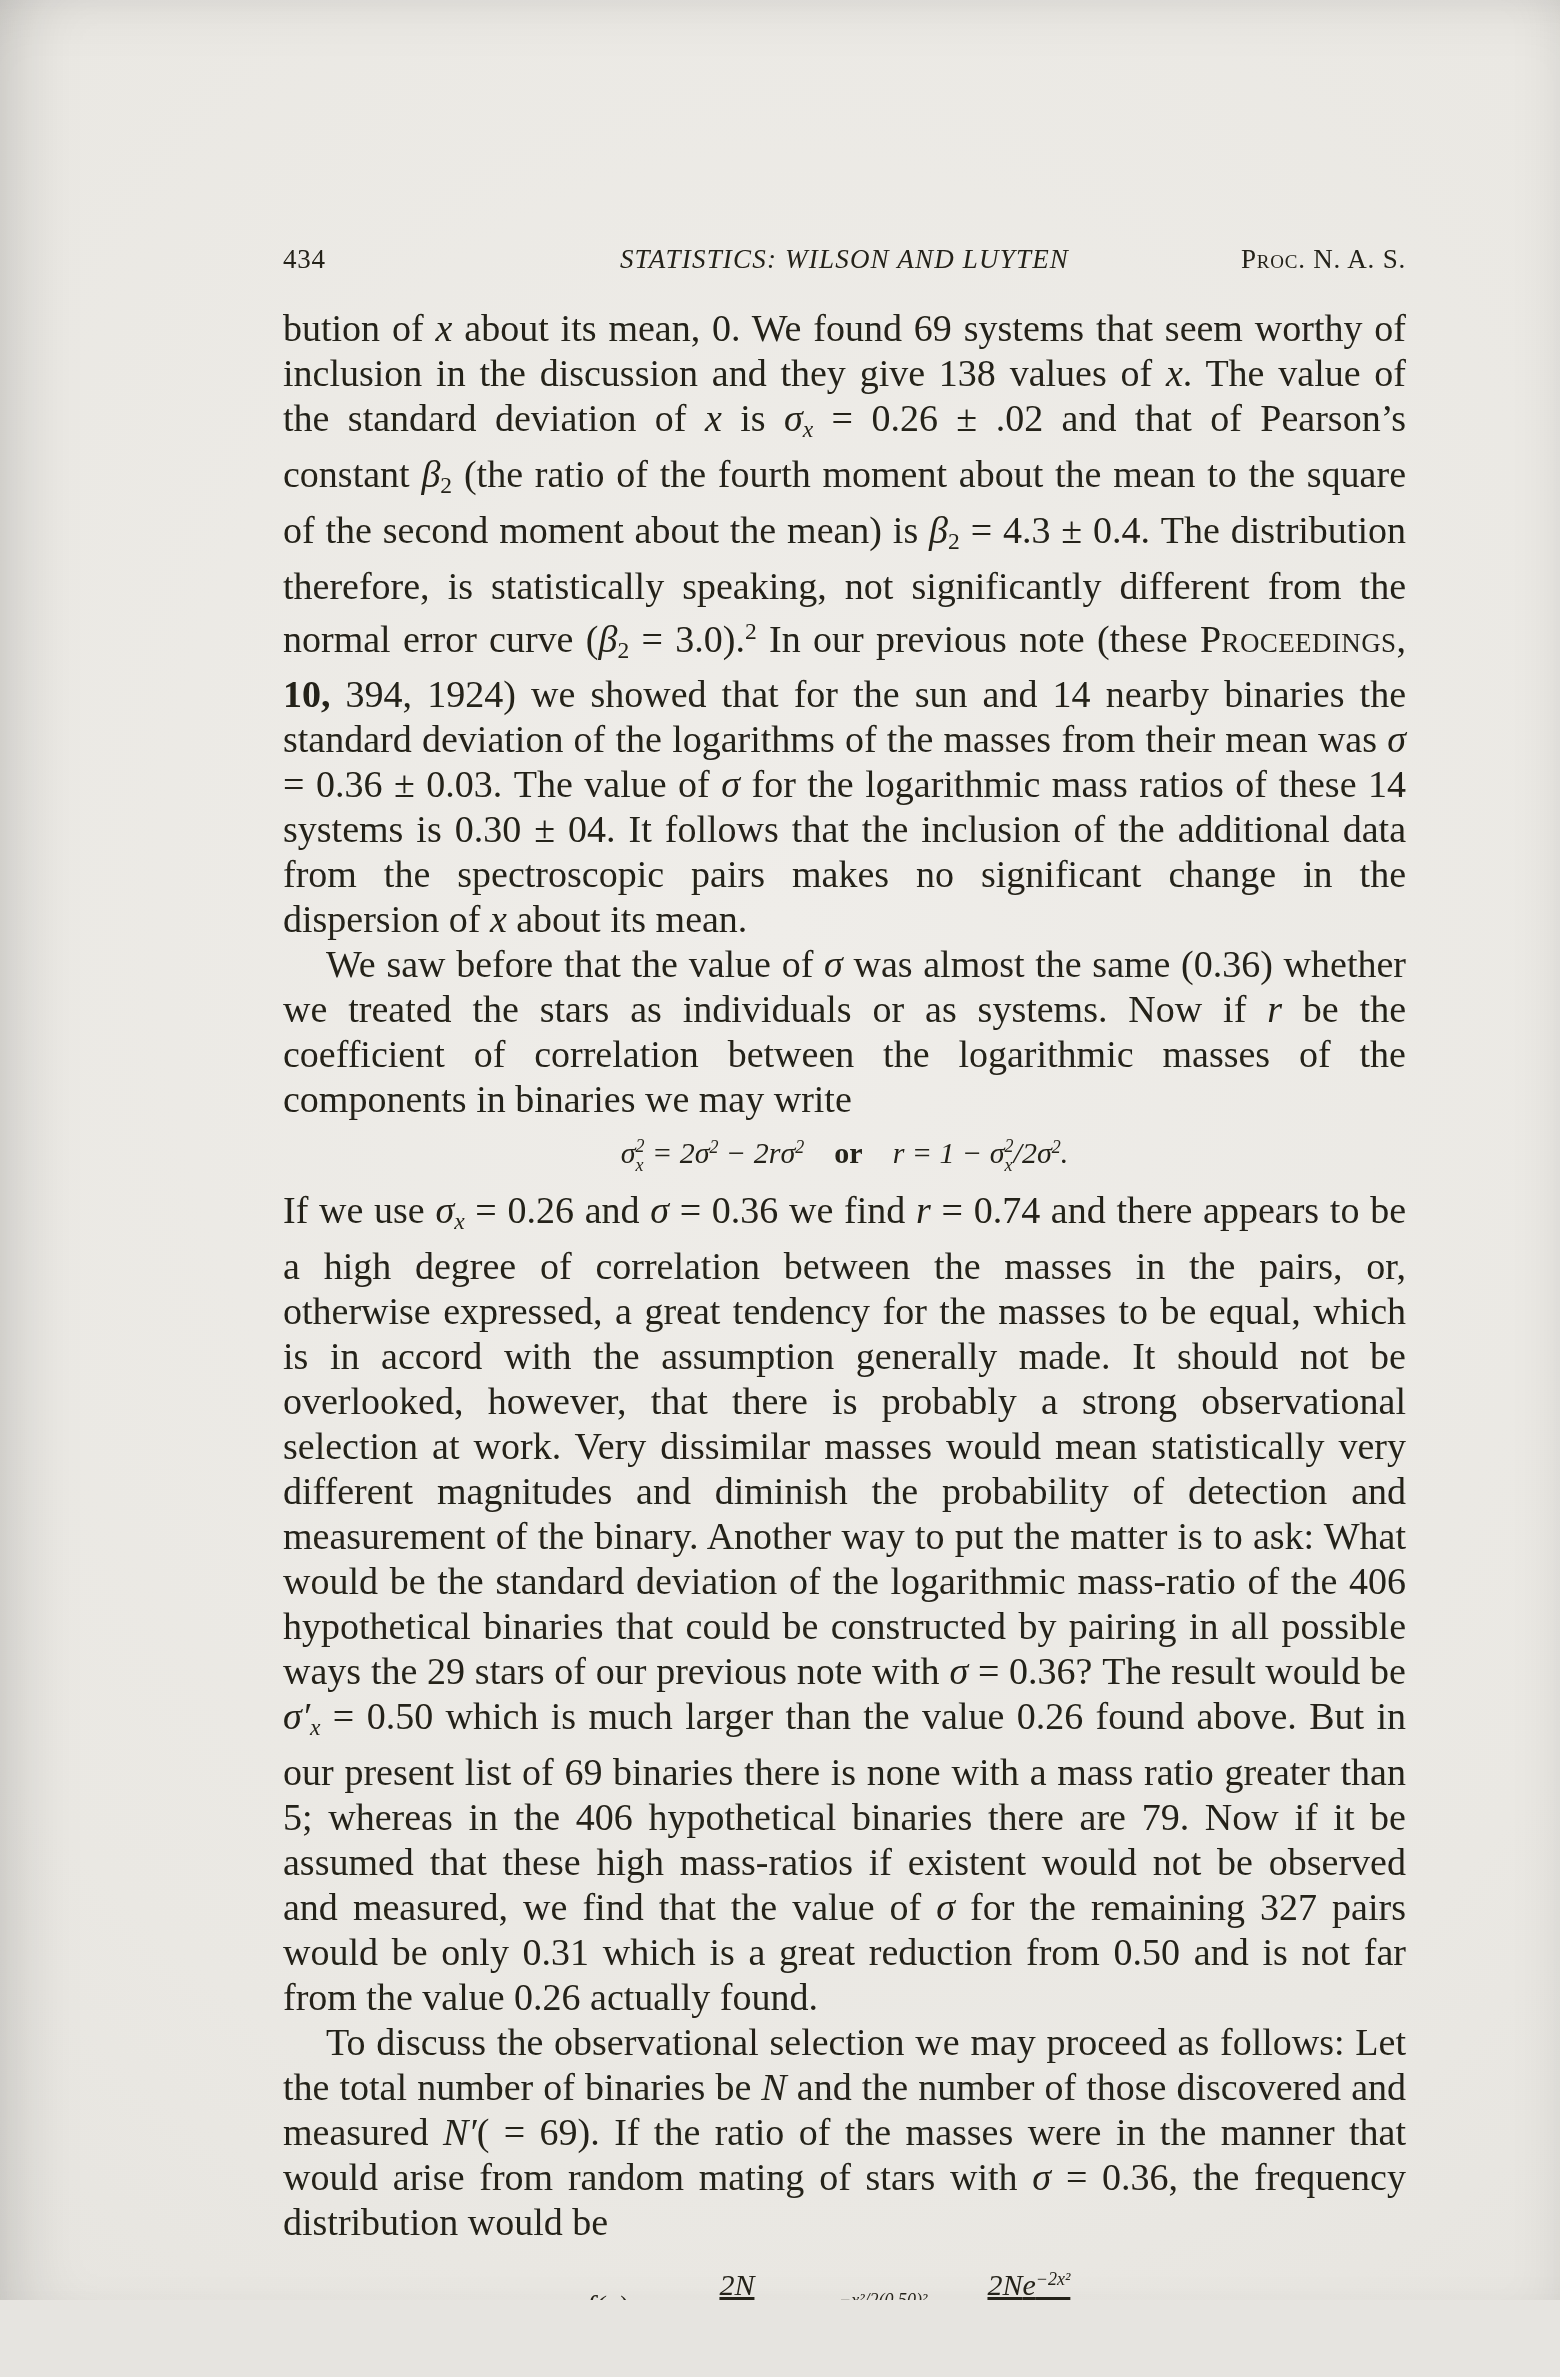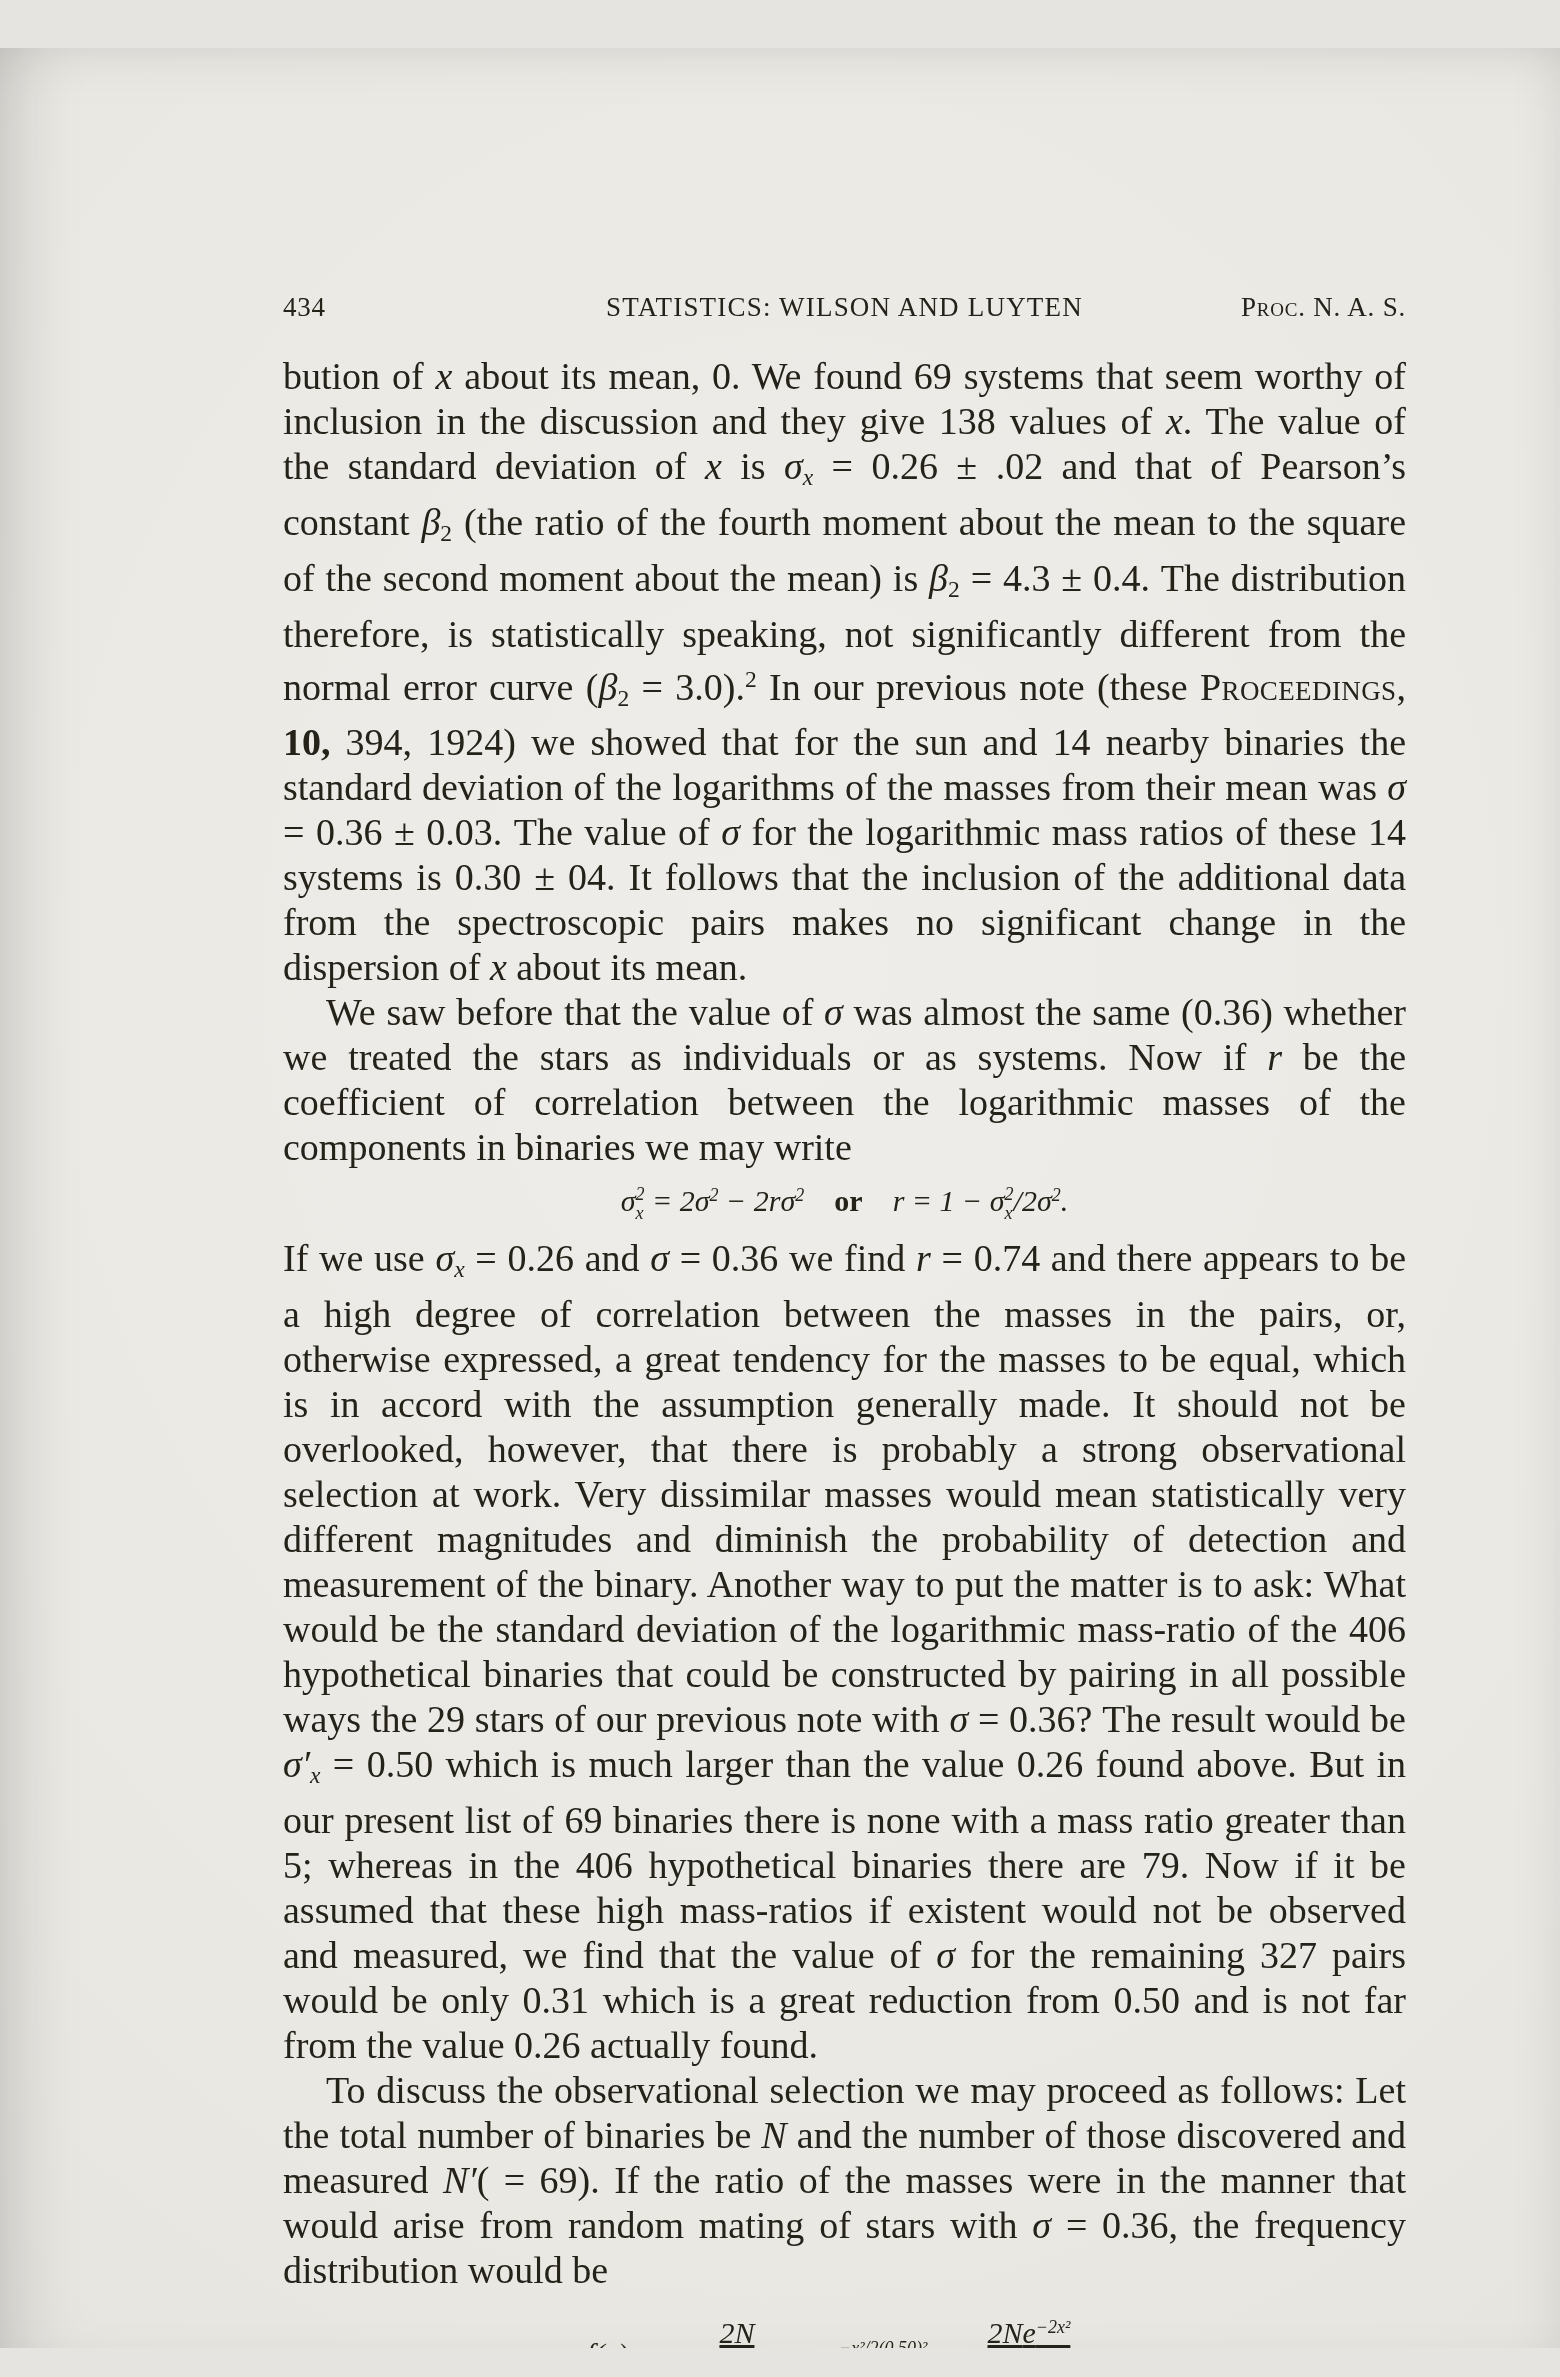--- a/index.html
+++ b/index.html
@@ -14,33 +14,32 @@
     box-sizing: border-box;
     padding: 244px 155px 0 283px;
     background: radial-gradient(120% 100% at 50% 40%, #efede9 0%, #eae8e3 55%, #e2e0db 100%);
     box-shadow:
       inset 57px 0 74px -49px rgba(0,0,0,0.18),
       inset -37px 0 57px -41px rgba(0,0,0,0.10),
       inset 0 49px 74px -57px rgba(0,0,0,0.10);
     color: #242219;
     font-family: "Liberation Serif", serif;
     overflow: hidden;
-    margin-top: 48px;
   }
 
   
   .running-head {
     display: grid;
     grid-template-columns: 1fr auto 1fr;
     align-items: baseline;
     font-size: 27px;
     margin-bottom: 31px;
   }
   .page-num { justify-self: start; letter-spacing: 0.8px; }
-  .run-title { justify-self: center; letter-spacing: 1.2px; }
+  .run-title { justify-self: center; font-style: italic; letter-spacing: 1.2px; }
   .journal { justify-self: end; font-variant: small-caps; letter-spacing: 0.8px; font-family: Liberation Serif, serif; }
 
   
   .para {
     margin: 0;
     font-size: 38px;
     line-height: 45px;
     text-align: justify;
   }
   .para.indent { text-indent: 43px; }

